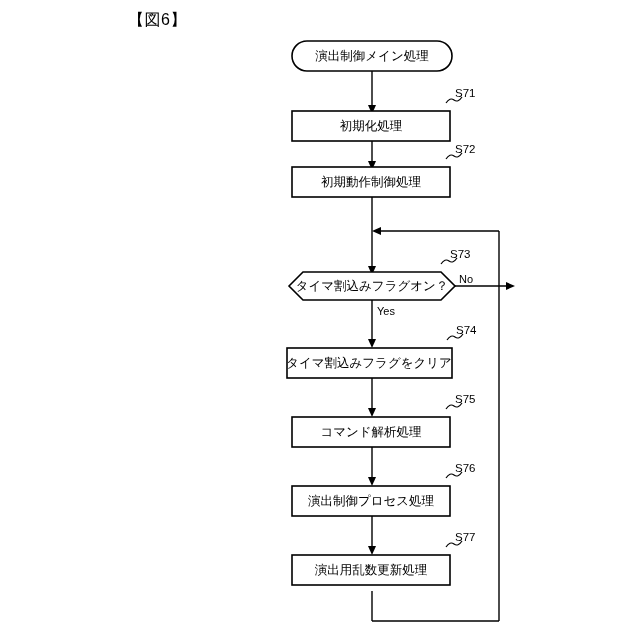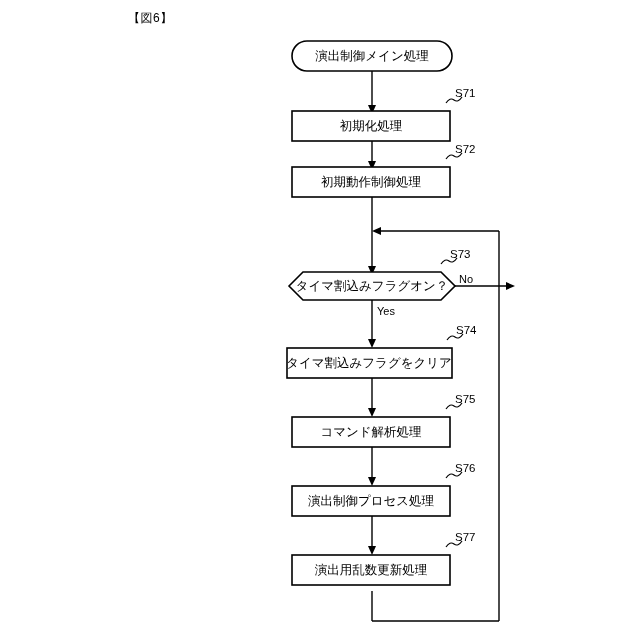--- a/index.html
+++ b/index.html
@@ -18,21 +18,21 @@
   #figure-root {
     position: absolute;
     left: 0; top: 0;
     width: 640px;
     height: 640px;
   }
   .fig-label {
     position: absolute;
     left: 128px;
     top: 10px;
-    font-size: 12px;
+    font-size: 16px;
     letter-spacing: 0.5px;
     white-space: nowrap;
   }
   svg.flow {
     position: absolute;
     left: 0;
     top: 0;
     width: 640px;
     height: 640px;
   }

